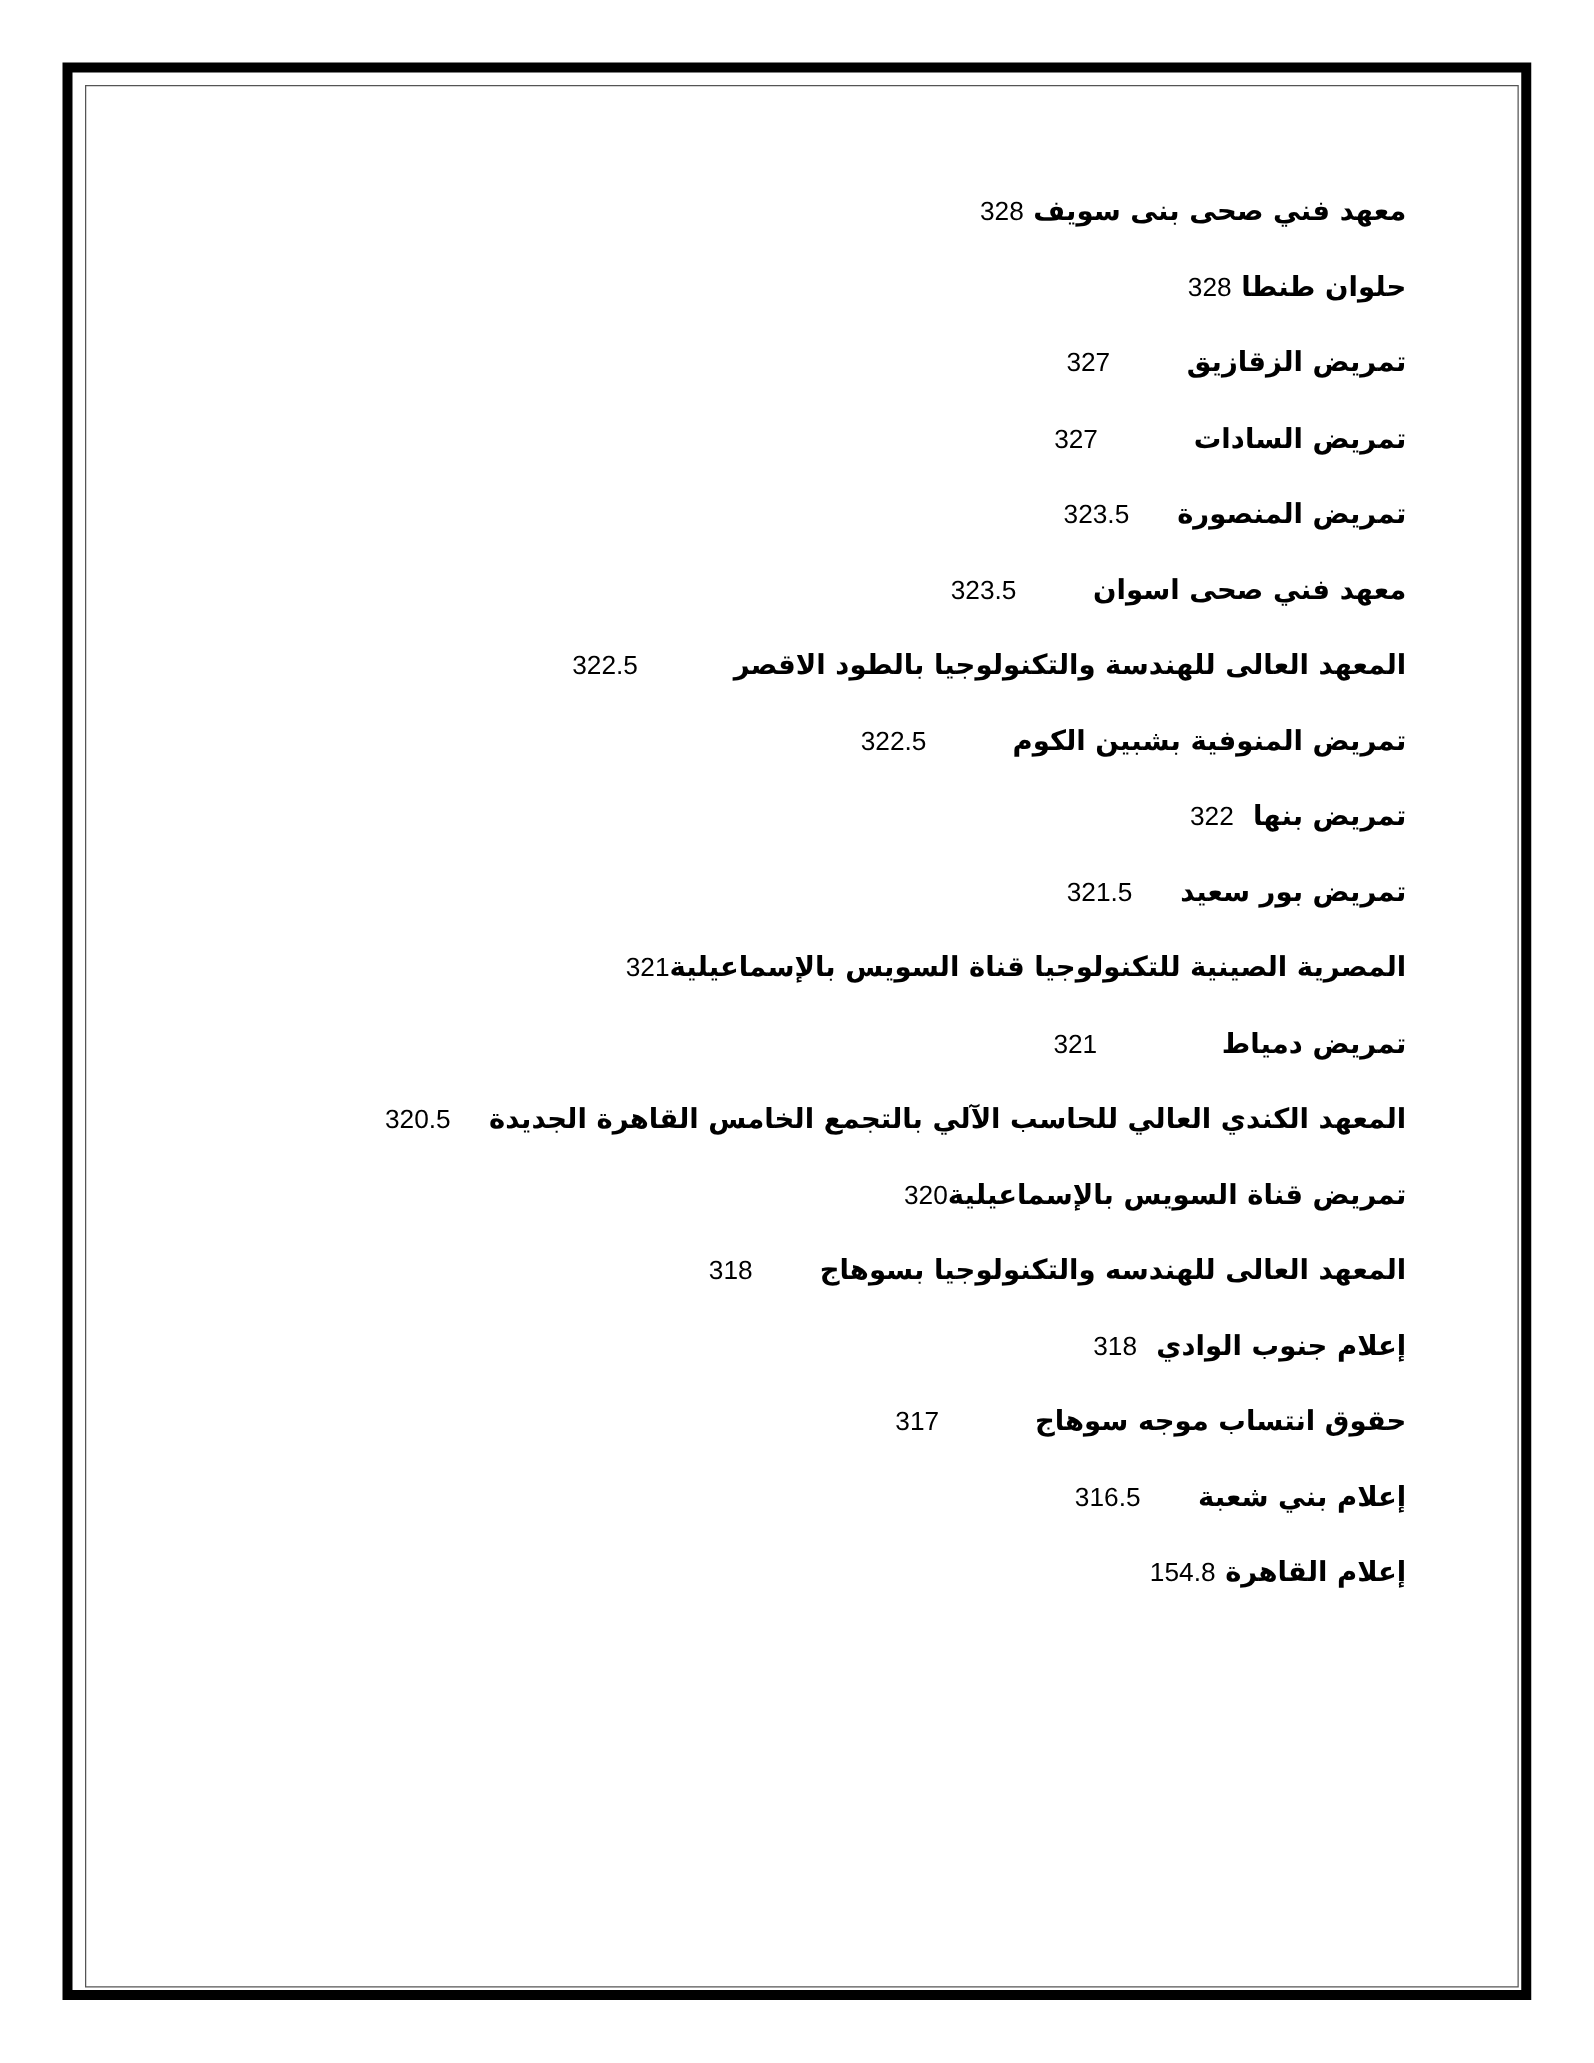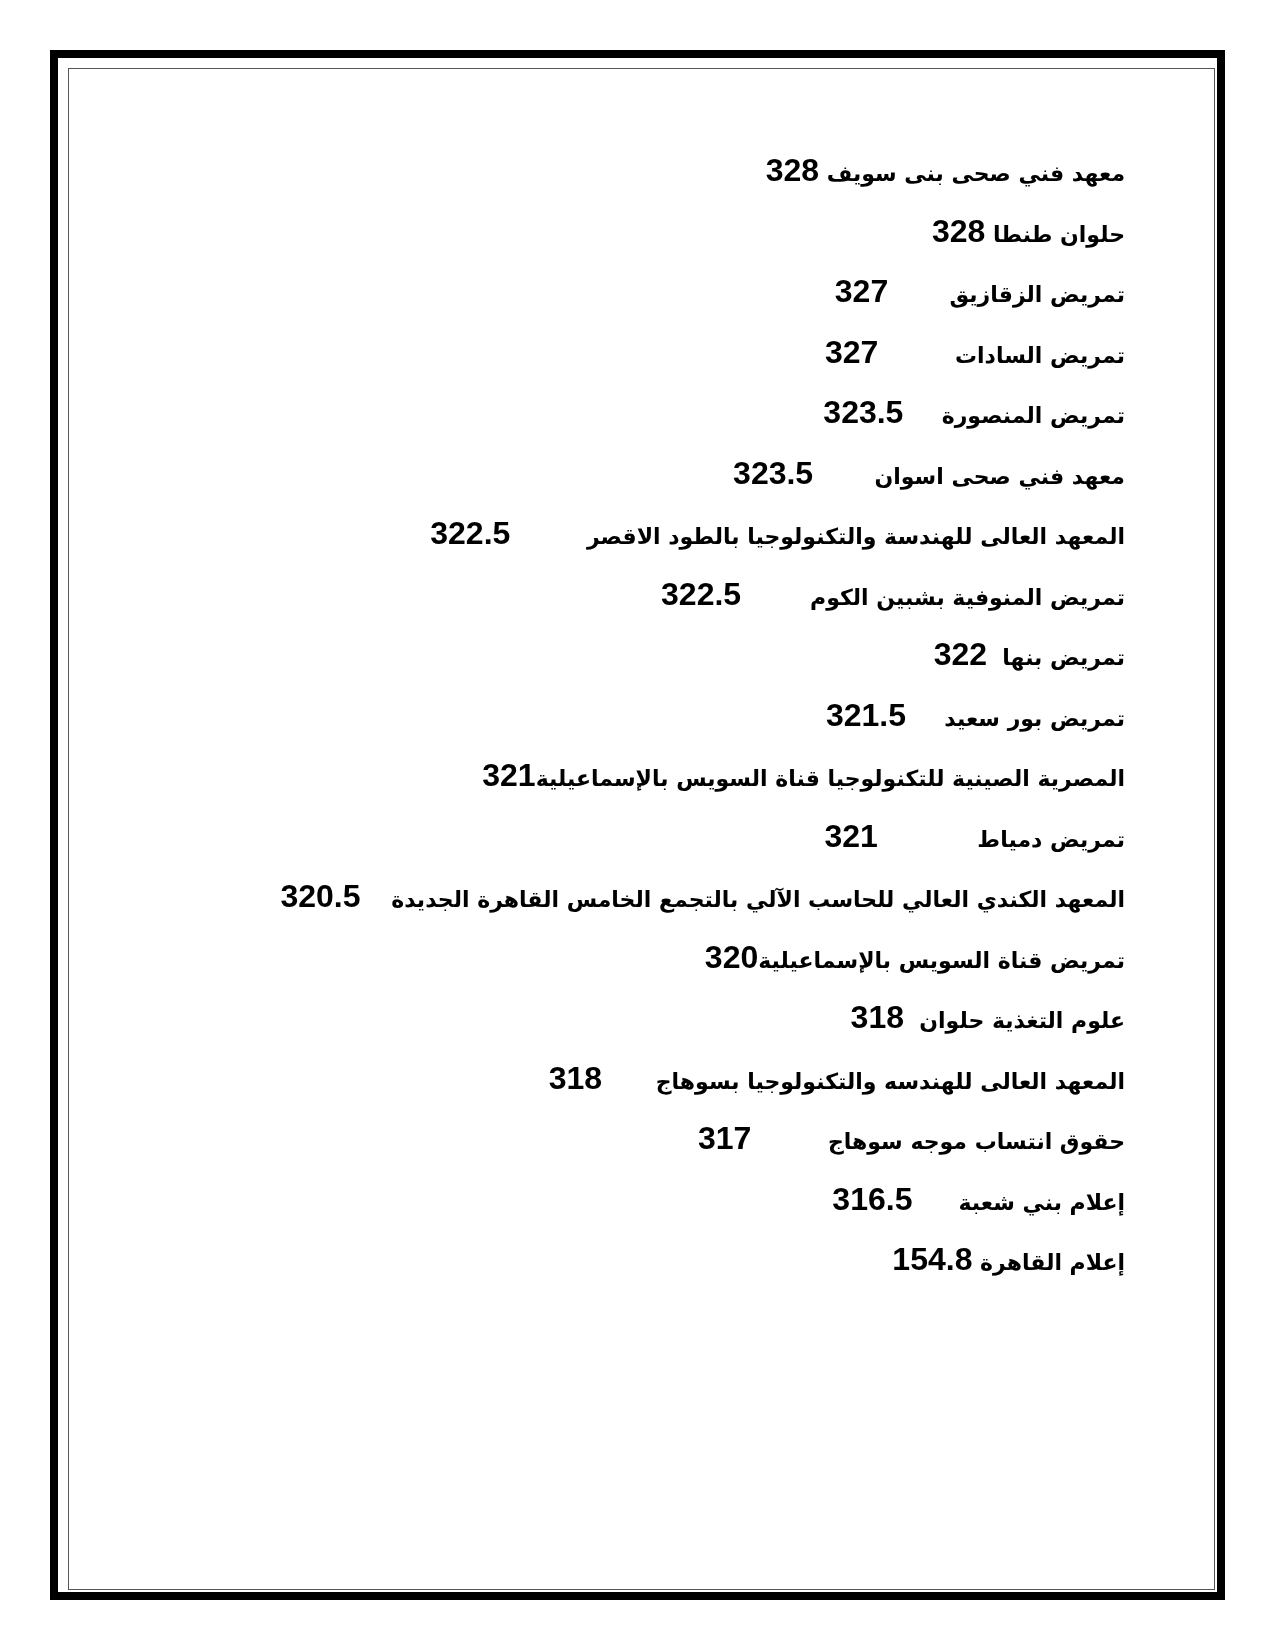--- a/index.html
+++ b/index.html
@@ -17,21 +17,21 @@
     direction: rtl; text-align: right;
     font-family: "DejaVu Sans", "Liberation Sans", sans-serif;
     font-weight: bold; font-size: 22px; color: #000000;
   }
   .line {
     height: 60.5px; line-height: 60.5px; white-space: pre;
   }
   .line .name { unicode-bidi: isolate; }
   .line .score {
     font-family: "Liberation Sans", "DejaVu Sans", sans-serif;
-    font-weight: bold; font-size: 32px; unicode-bidi: isolate; direction: ltr;
+    font-weight: normal; font-size: 21px; unicode-bidi: isolate; direction: ltr;
     display: inline-block;
   }
 </style>
 </head>
 <body>
 
 <div class="frame-outer">
   <div class="frame-inner"></div>
 </div>
 
@@ -43,18 +43,18 @@
     <div class="line"><span class="name">تمريض المنصورة</span><span>     </span><span class="score">323.5</span></div>
     <div class="line"><span class="name">معهد فني صحى اسوان</span><span>        </span><span class="score">323.5</span></div>
     <div class="line"><span class="name">المعهد العالى للهندسة والتكنولوجيا بالطود الاقصر</span><span>          </span><span class="score">322.5</span></div>
     <div class="line"><span class="name">تمريض المنوفية بشبين الكوم</span><span>         </span><span class="score">322.5</span></div>
     <div class="line"><span class="name">تمريض بنها</span><span>  </span><span class="score">322</span></div>
     <div class="line"><span class="name">تمريض بور سعيد</span><span>     </span><span class="score">321.5</span></div>
     <div class="line"><span class="name">المصرية الصينية للتكنولوجيا قناة السويس بالإسماعيلية</span><span></span><span class="score">321</span></div>
     <div class="line"><span class="name">تمريض دمياط</span><span>             </span><span class="score">321</span></div>
     <div class="line"><span class="name">المعهد الكندي العالي للحاسب الآلي بالتجمع الخامس القاهرة الجديدة</span><span>    </span><span class="score">320.5</span></div>
     <div class="line"><span class="name">تمريض قناة السويس بالإسماعيلية</span><span></span><span class="score">320</span></div>
-    <div class="line"><span class="name">علوم التغذية حلوان</span><span>  </span><span class="score">318</span></div>
     <div class="line"><span class="name">المعهد العالى للهندسه والتكنولوجيا بسوهاج</span><span>       </span><span class="score">318</span></div>
+    <div class="line"><span class="name">إعلام جنوب الوادي</span><span>  </span><span class="score">318</span></div>
     <div class="line"><span class="name">حقوق انتساب موجه سوهاج</span><span>          </span><span class="score">317</span></div>
     <div class="line"><span class="name">إعلام بني شعبة</span><span>      </span><span class="score">316.5</span></div>
     <div class="line"><span class="name">إعلام القاهرة</span><span> </span><span class="score">154.8</span></div>
   </div>
 
 </body></html>

